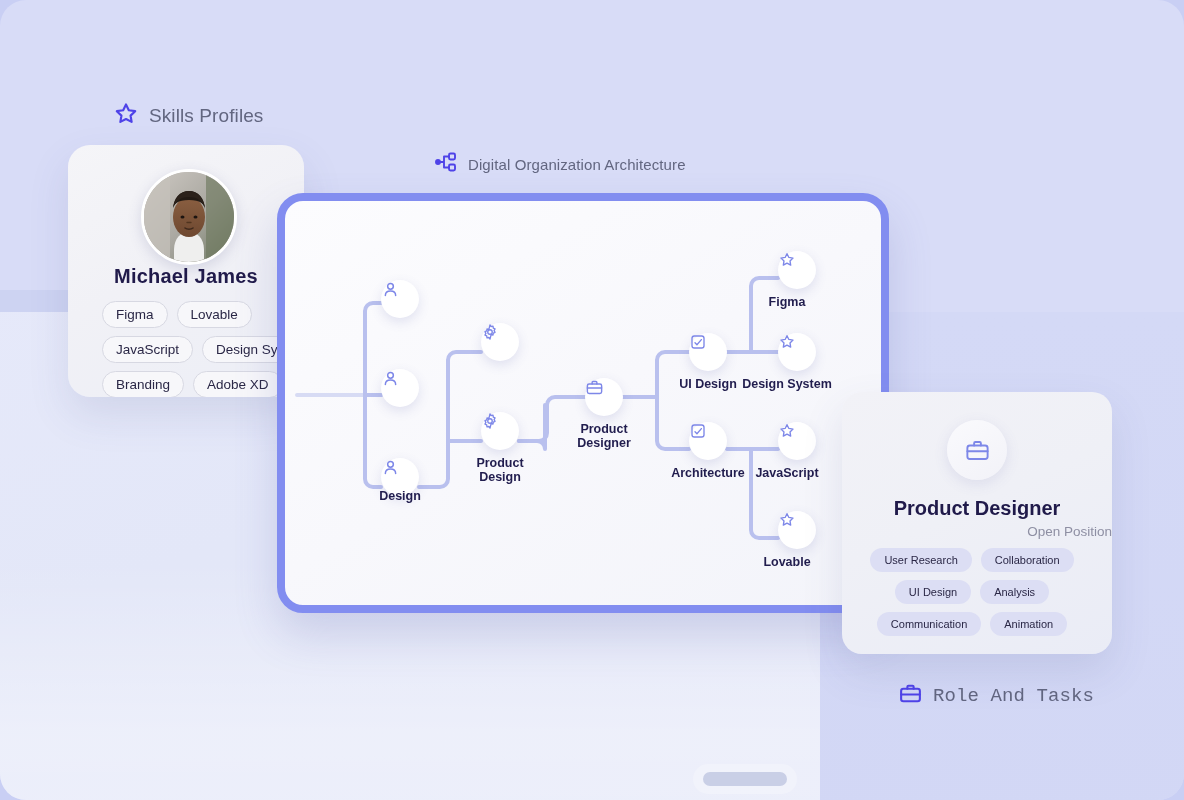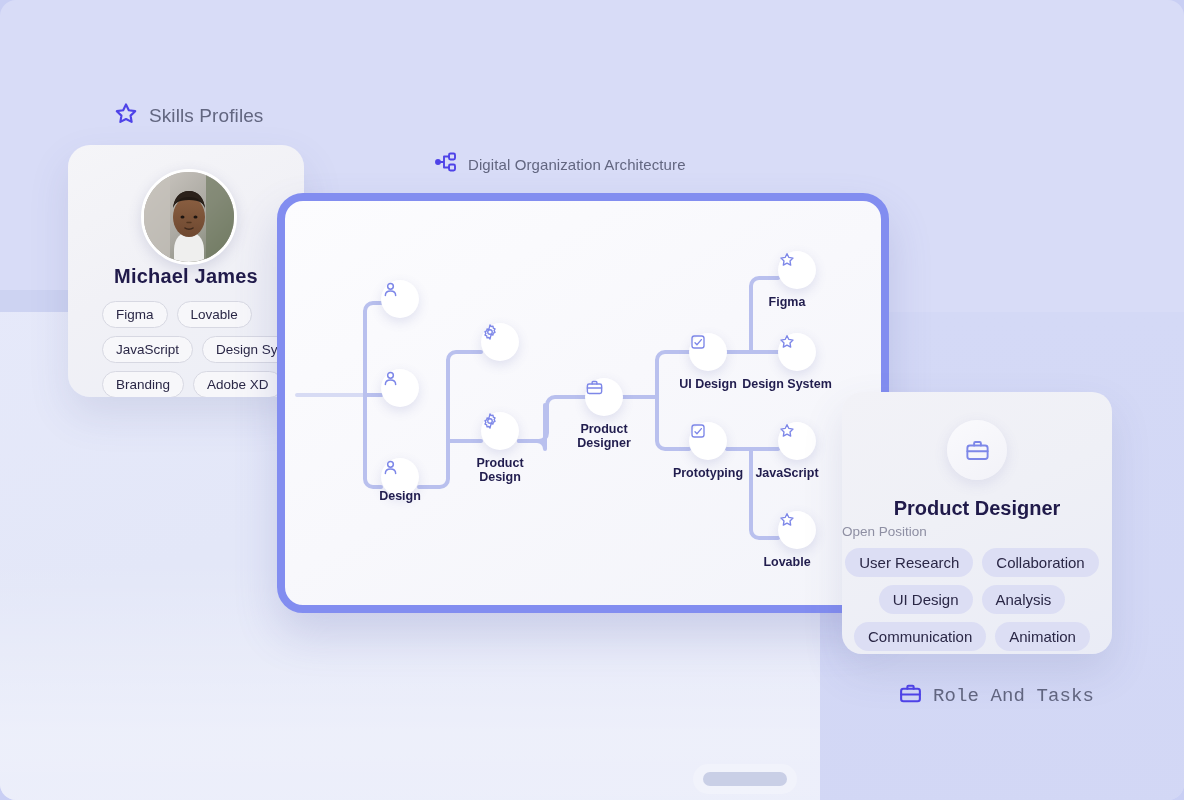--- a/index.html
+++ b/index.html
@@ -2,21 +2,21 @@
 <html><head>
 <meta charset="utf-8">
 <style>
   html,body{margin:0;padding:0;}
   body{
     width:1184px;height:800px;overflow:hidden;
     font-family:"Liberation Sans", sans-serif;
     background:#c9cff4;
   }
   .stage{position:relative;width:1184px;height:800px;overflow:hidden;
-    background:#d8dcf7;border-radius:16px;}
+    background:#d8dcf7;border-radius:26px;}
 
   
   .bg-panel-lower{
     position:absolute;left:-40px;top:290px;width:860px;height:560px;
     background:linear-gradient(160deg,#e6e9fa 0%,#e3e7f8 40%,#e5e8f8 100%);
     border-radius:18px;
   }
   .bg-panel-strip{
     position:absolute;left:-40px;top:290px;width:860px;height:22px;
     background:#cdd3f2;
@@ -104,27 +104,27 @@
     overflow:hidden;
   }
   .role-icon{
     position:absolute;left:105px;top:28px;width:60px;height:60px;border-radius:50%;
     background:linear-gradient(150deg,#fafafd 0%,#f2f2f8 100%);
     display:flex;align-items:center;justify-content:center;
     box-shadow:0 4px 14px rgba(90,96,170,.13);
   }
   .role-title{position:absolute;left:0;top:105px;width:270px;text-align:center;
     font-size:20px;font-weight:bold;color:#201a4a;}
-  .role-sub{position:absolute;left:0;top:132px;width:270px;text-align:left;
+  .role-sub{position:absolute;left:0;top:132px;width:270px;text-align:right;
     font-size:13.5px;color:#8e8fa3;}
   .role-chips{position:absolute;left:-20px;top:156px;width:300px;}
   .role-chips .chip-row{justify-content:center;margin-bottom:8px;}
   .tag{
     background:#dcdef4;color:#2a2746;border-radius:999px;
-    padding:6px 14px;font-size:15px;white-space:nowrap;
+    padding:6px 14px;font-size:11px;white-space:nowrap;
   }
 </style>
 </head>
 <body>
 
 <div class="stage">
 
   <div class="bg-panel-lower"></div>
   <div class="bg-panel-strip"></div>
   <div class="bg-panel-right"></div>
@@ -287,21 +287,21 @@
         </svg>
       </div>
       <div class="node-label" style="left:383px;top:176px;width:80px;">UI Design</div>
 
       <div class="node" style="left:404px;top:221px;">
         <svg width="18" height="18" viewBox="0 0 24 24" fill="none" stroke="#7d87e8" stroke-width="1.8" stroke-linecap="round" stroke-linejoin="round">
           <rect x="4" y="4" width="16" height="16" rx="3"></rect>
           <path d="M8 13l2.6 2.6L16.5 8.8"></path>
         </svg>
       </div>
-      <div class="node-label" style="left:383px;top:265px;width:80px;">Prototyping</div>
+      <div class="node-label" style="left:383px;top:265px;width:80px;">Architecture</div>
 
       <div class="node" style="left:493px;top:50px;">
         <svg width="18" height="18" viewBox="0 0 24 24" fill="none" stroke="#7d87e8" stroke-width="1.8" stroke-linejoin="round" stroke-linecap="round">
           <path d="M12 3.6l2.5 5 5.5.8-4 3.9.9 5.5-4.9-2.6-4.9 2.6.9-5.5-4-3.9 5.5-.8z"></path>
         </svg>
       </div>
       <div class="node-label" style="left:452px;top:94px;width:100px;">Figma</div>
 
       <div class="node" style="left:493px;top:132px;">
         <svg width="18" height="18" viewBox="0 0 24 24" fill="none" stroke="#7d87e8" stroke-width="1.8" stroke-linejoin="round" stroke-linecap="round">

